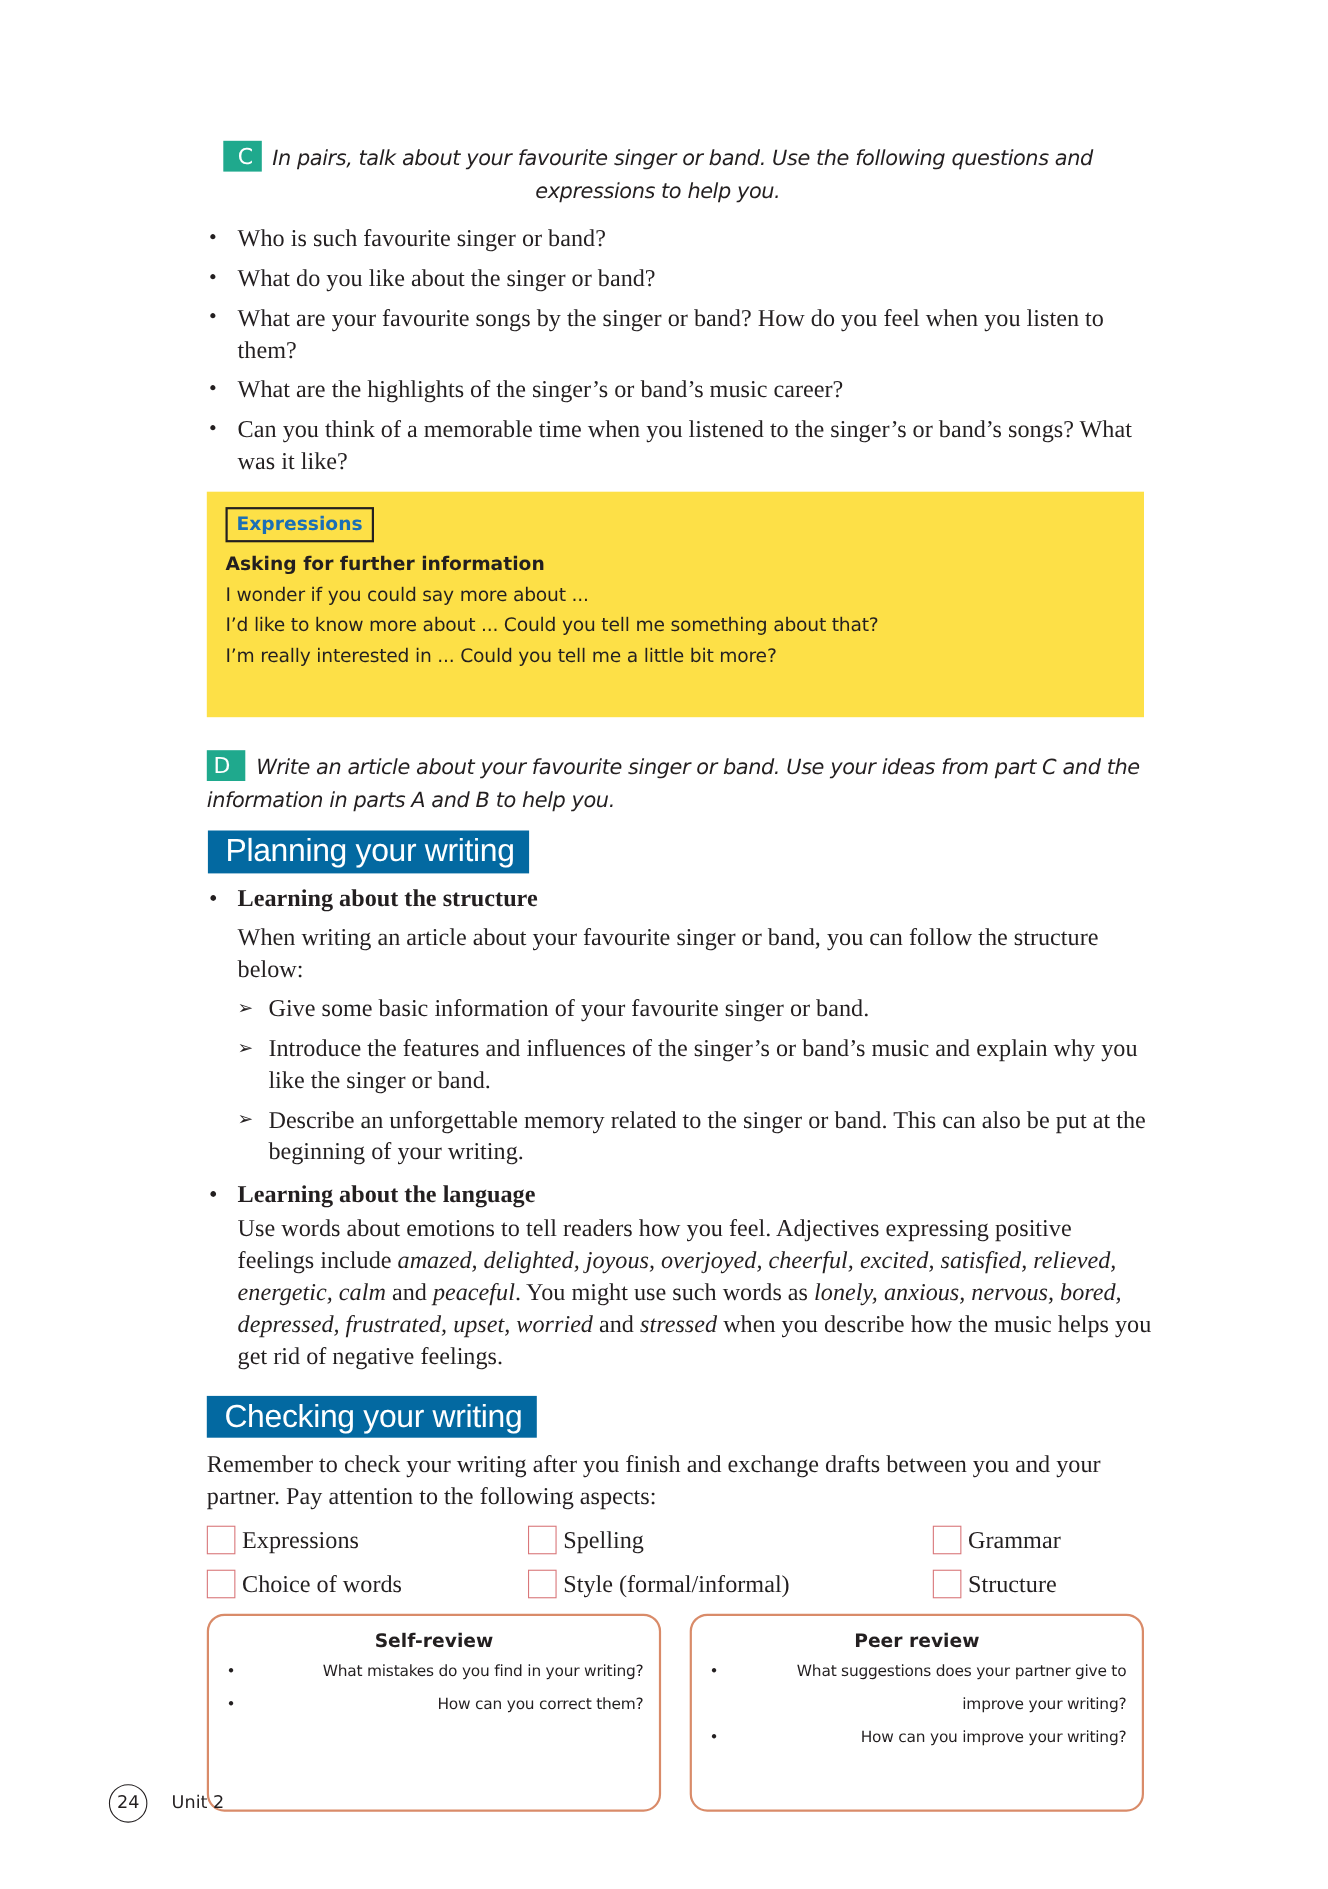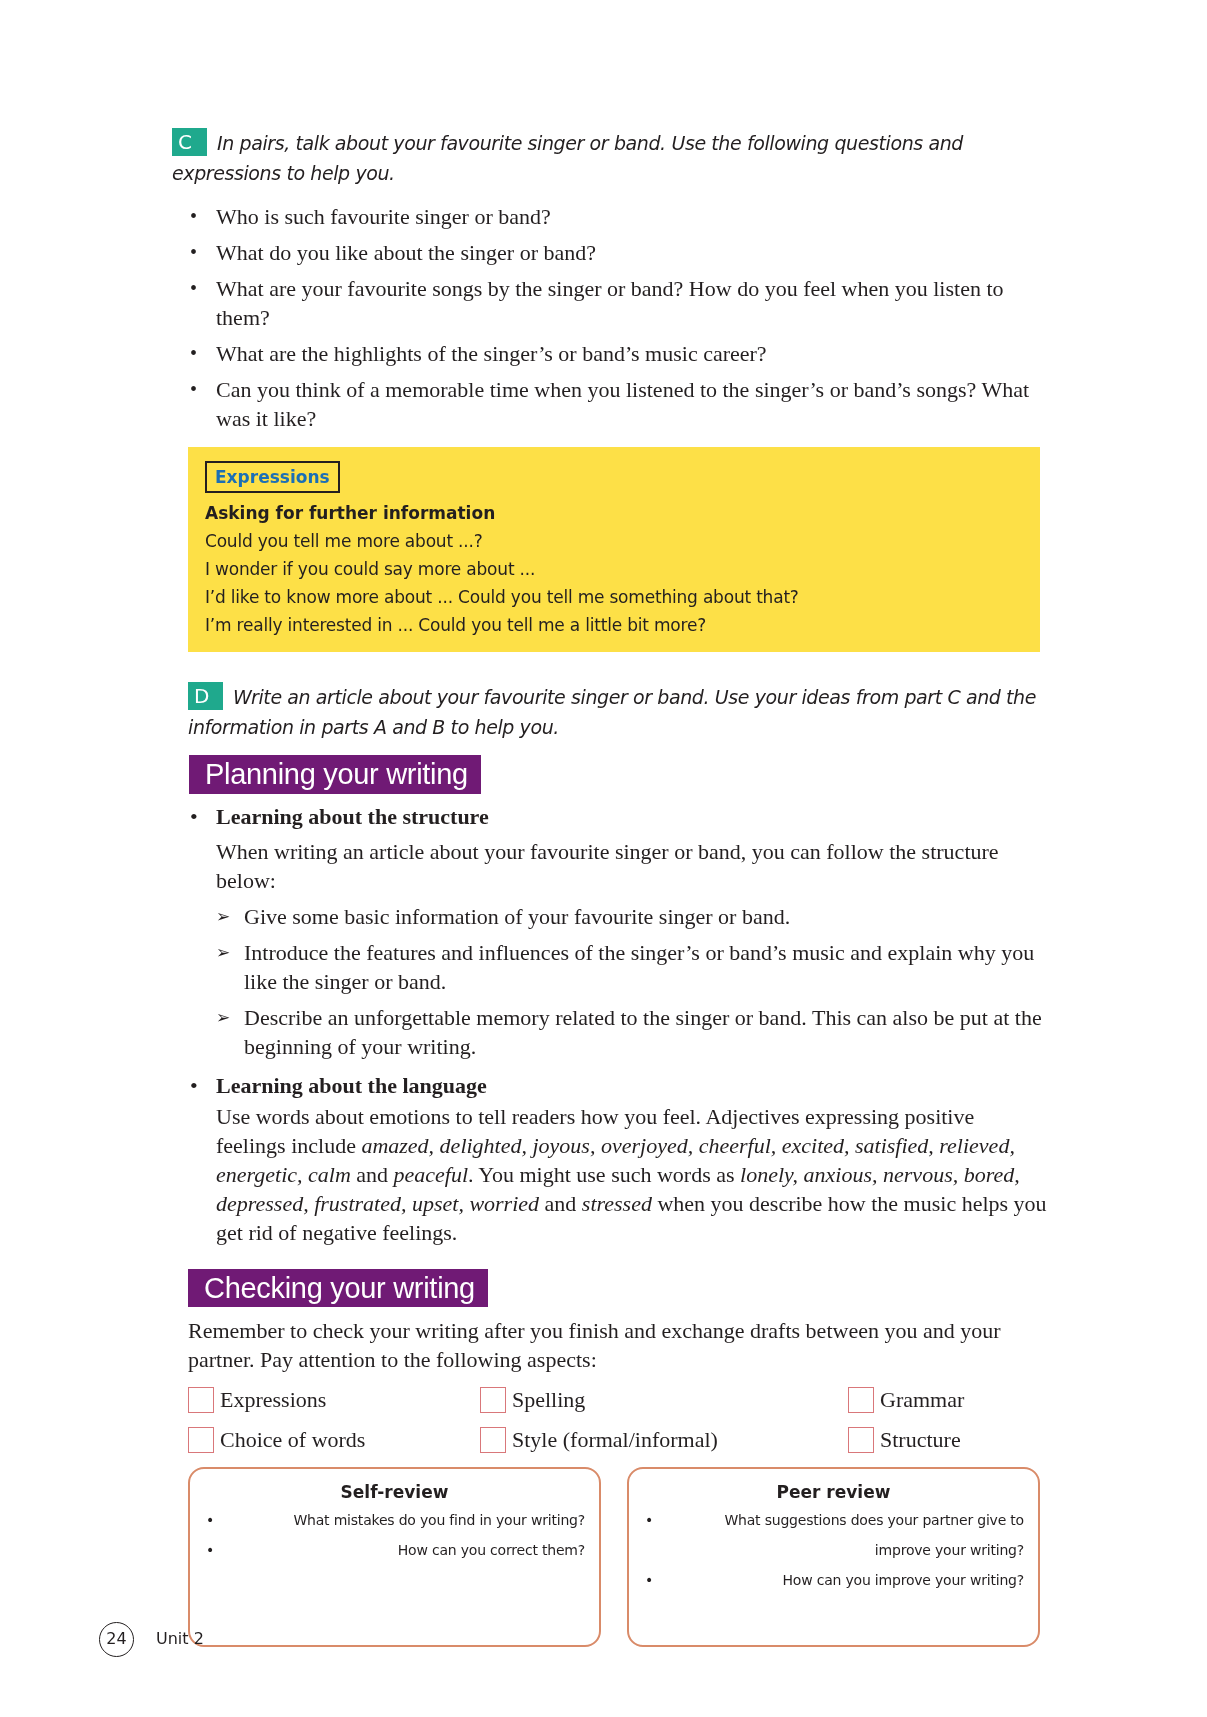--- a/index.html
+++ b/index.html
@@ -7,21 +7,21 @@
   .abs { position:absolute; }
   .instr { font-family:"DejaVu Sans", sans-serif; font-style:italic; font-size:19px; line-height:30px; color:#231f20; letter-spacing:-0.4px; }
   .badge { display:inline-block; background:#1fa98d; color:#fff; font-style:normal; font-size:20px; font-weight:normal; width:35px; height:28px; line-height:28px; padding-left:6px; box-sizing:border-box; margin-right:10px; vertical-align:1px; }
   ul.q { list-style:none; margin:0; padding:0; }
   ul.q li { position:relative; font-family:"Liberation Serif", serif; font-size:22px; line-height:29px; padding-left:28px; margin-bottom:7px; }
   ul.q li::before { content:"\2022"; position:absolute; left:2px; top:0; font-size:20px; }
   .expr-box { left:188px; top:447px; width:852px; height:205px; background:#fde047; box-sizing:border-box; padding:14px 17px; }
   .expr-label { display:inline-block; border:2px solid #231f20; padding:2px 8px; font-family:"DejaVu Sans", sans-serif; font-weight:bold; font-size:17px; color:#1b6fb6; line-height:24px; }
   .expr-heading { font-family:"DejaVu Sans", sans-serif; font-weight:bold; font-size:17px; line-height:28px; margin-top:6px; }
   .expr-line { font-family:"DejaVu Sans", sans-serif; font-size:17px; line-height:28px; letter-spacing:-0.2px; }
-  .orange-head { background:#701a75; color:#fff; font-family:"Liberation Sans", sans-serif; font-size:29px; line-height:39px; padding:0 13px 0 16px; box-sizing:border-box; letter-spacing:-0.3px; }
+  .orange-head { background:#0369a1; color:#fff; font-family:"Liberation Sans", sans-serif; font-size:29px; line-height:39px; padding:0 13px 0 16px; box-sizing:border-box; letter-spacing:-0.3px; }
   .bul-head { font-family:"Liberation Serif", serif; font-weight:bold; font-size:22px; line-height:29px; padding-left:28px; position:relative; }
   .bul-head::before { content:"\2022"; position:absolute; left:2px; top:0; font-weight:normal; }
   .body-serif { font-family:"Liberation Serif", serif; font-size:22px; line-height:29px; }
   ul.arrow { list-style:none; margin:0; padding:0; }
   ul.arrow li { position:relative; padding-left:28px; margin-bottom:7px; font-family:"Liberation Serif", serif; font-size:22px; line-height:29px; }
   ul.arrow li::before { content:"\27A2"; position:absolute; left:0; top:0; font-size:17px; }
   .chk { display:flex; align-items:center; }
   .chk .box { width:26px; height:26px; border:1.5px solid #d9777a; box-sizing:border-box; margin-right:6px; background:#fff; }
   .chk .lbl { font-family:"Liberation Serif", serif; font-size:22px; line-height:28px; }
   .review { border:2px solid #d98b69; border-radius:16px; box-sizing:border-box; width:413px; height:180px; padding:10px 14px 0 14px; }
@@ -29,36 +29,35 @@
   .review ul { list-style:none; margin:0; padding:0; }
   .review li { position:relative; padding-left:22px; font-family:"DejaVu Sans", sans-serif; font-size:14px; line-height:30px; letter-spacing:-0.2px;text-align:right; }
   .review li::before { content:"\2022"; position:absolute; left:2px; top:0; }
   .pagenum { left:99px; top:1622px; width:35px; height:35px; border:1.5px solid #231f20; border-radius:50%; box-sizing:border-box; text-align:center; line-height:32px; font-family:"DejaVu Sans", sans-serif; font-size:16px; }
   .unit { left:156px; top:1627px; font-family:"DejaVu Sans", sans-serif; font-size:16px; line-height:24px; }
   i { font-style:italic; }
 </style>
 </head>
 <body>
 
-<div class="abs instr" style="left:172px; top:128px; width:820px;">
+<div class="abs instr" style="left:188px; top:128px; width:820px;text-align:center;">
   <span class="badge">C</span><span>In pairs, talk about your favourite singer or band. Use the following questions and expressions to help you.</span>
 </div>
 
 <ul class="q abs" style="left:188px; top:202px; width:860px;">
   <li>Who is such favourite singer or band?</li>
   <li>What do you like about the singer or band?</li>
   <li>What are your favourite songs by the singer or band? How do you feel when you listen to them?</li>
   <li>What are the highlights of the singer’s or band’s music career?</li>
   <li>Can you think of a memorable time when you listened to the singer’s or band’s songs? What was it like?</li>
 </ul>
 
 <div class="abs expr-box">
   <div class="expr-label">Expressions</div>
   <div class="expr-heading">Asking for further information</div>
-  <div class="expr-line">Could you tell me more about ...?</div>
   <div class="expr-line">I wonder if you could say more about ...</div>
   <div class="expr-line">I’d like to know more about ... Could you tell me something about that?</div>
   <div class="expr-line">I’m really interested in ... Could you tell me a little bit more?</div>
 </div>
 
 <div class="abs instr" style="left:188px; top:682px; width:860px;">
   <span class="badge">D</span><span>Write an article about your favourite singer or band. Use your ideas from part C and the information in parts A and B to help you.</span>
 </div>
 
 <div class="abs orange-head" style="left:189px; top:755px; height:39px;">Planning your writing</div>

